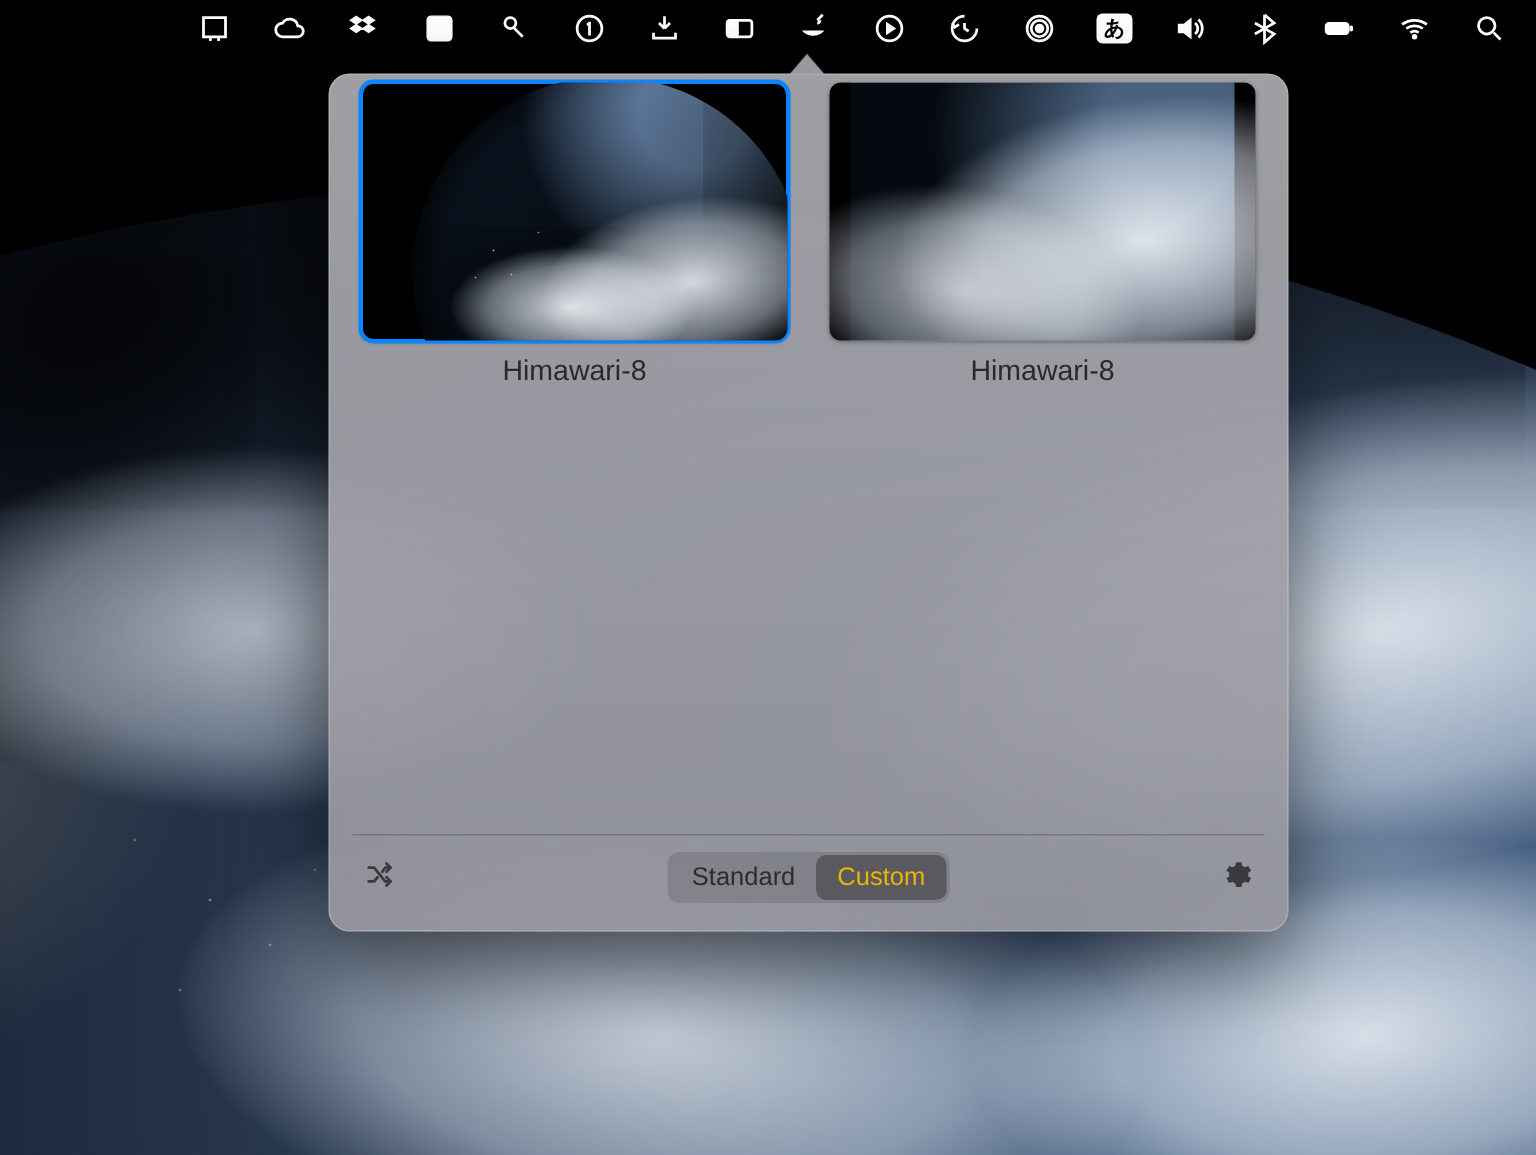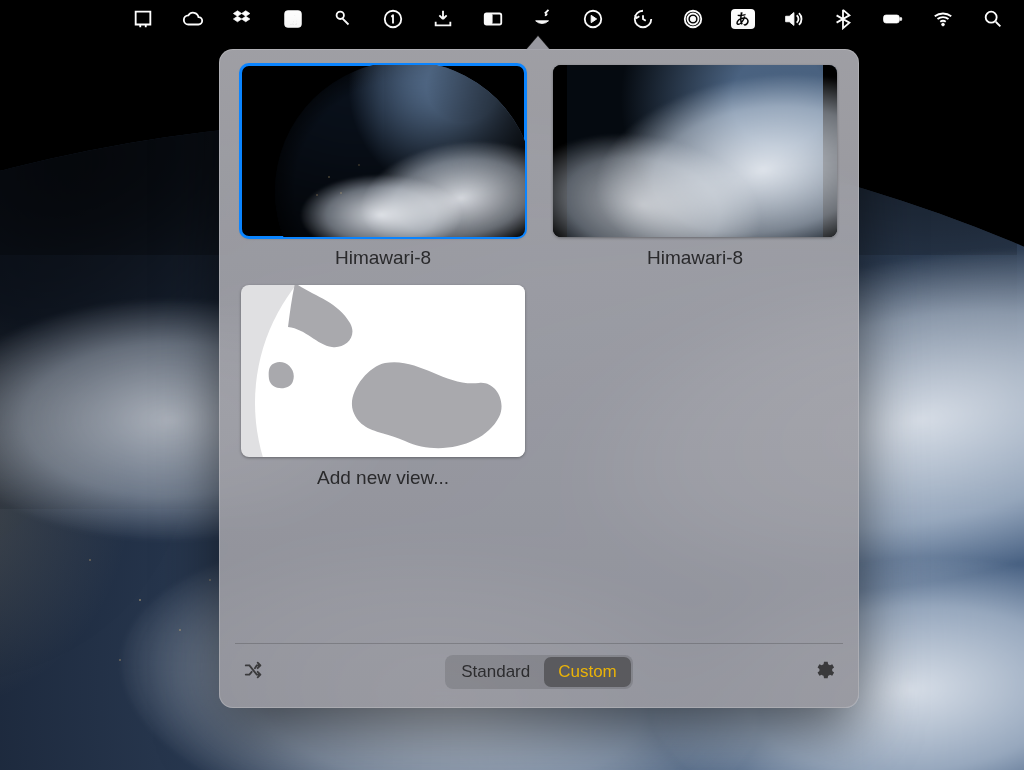--- a/index.html
+++ b/index.html
@@ -42,25 +42,25 @@
     justify-content:center; color:#fff; }
   .menubar svg { width:22px; height:22px; fill:currentColor; stroke:currentColor; }
   .ime { width:24px; height:20px; border-radius:4px; background:#fff; color:#000;
     font-size:14px; font-weight:600; display:flex; align-items:center;
     justify-content:center; }
 
   
   .caret { position:absolute; left:526px; top:36px; width:0; height:0;
     border-left:12px solid transparent; border-right:12px solid transparent;
     border-bottom:14px solid rgba(165,165,172,.92); filter:drop-shadow(0 -1px 0 rgba(255,255,255,.1)); z-index:10;}
-  .panel { position:absolute; left:219px; top:49px; width:640px; height:659px;
+  .panel { position:absolute; left:219px; top:49px; width:640px; height:572px;
     border-radius:14px; z-index:9;
     background:linear-gradient(180deg, rgba(172,172,178,.92) 0%, rgba(150,150,157,.92) 100%);
     box-shadow:0 22px 60px rgba(0,0,0,.55), inset 0 0 0 1px rgba(255,255,255,.18);
-    backdrop-filter:blur(20px); padding:16px 20px 14px; display:flex; flex-direction:column; }
+    backdrop-filter:blur(20px); padding:6px 20px 14px; display:flex; flex-direction:column; }
 
   .grid { flex:1; display:grid; grid-template-columns:1fr 1fr; gap:16px 24px;
     align-content:start; }
   .tile { display:flex; flex-direction:column; align-items:center; gap:10px; cursor:pointer; }
   .thumb { width:284px; height:172px; border-radius:8px; position:relative; overflow:hidden;
     background:#000; box-shadow:0 1px 3px rgba(0,0,0,.35); }
   .thumb.selected { outline:3px solid var(--selection-blue); outline-offset:-1px; border-radius:8px;}
   .tile-label { font-size:19px; color:#2a2a2c; font-weight:400;}
 
   
@@ -238,29 +238,20 @@
     <div class="tile">
       <div class="thumb tb">
         <div class="bands"></div>
           <div class="bands r"></div>
         <div class="swirl s1"></div>
           <div class="swirl s2"></div>
       </div>
       <div class="tile-label">Himawari-8</div>
     </div>
 
-    <div class="tile">
-      <div class="thumb add">
-        <svg viewBox="0 0 320 260">
-            <circle cx="210" cy="160" r="190" fill="#fff"></circle>
-          <path fill="#a9a9ad" d="M60 40c20 14 42 18 55 40 8 14-5 26-18 24-15-2-26-18-44-20 2-16 4-30 7-44zM150 120c34-6 60 24 94 20 16-2 28 18 20 34-14 28-60 40-94 24-22-10-44-8-52-30-6-18 14-44 32-48zM40 120c10-4 22 6 18 18-3 10-22 10-24-2-1-8 0-14 6-16z"></path>
-        </svg>
-      </div>
-      <div class="tile-label">Add new view...</div>
-    </div>
 
   </div>
 
   <div class="divider"></div>
 
   <div class="footer">
     <span>
       <svg viewBox="0 0 24 24">
           <path d="M3 7h4l8 10h4m0 0l-3-3m3 3l-3 3M3 17h4l2.5-3M13 10l2-3h4m0 0l-3-3m3 3l-3 3" fill="none" stroke="#3a3a3c" stroke-width="2" stroke-linecap="round"></path>
         </svg>

